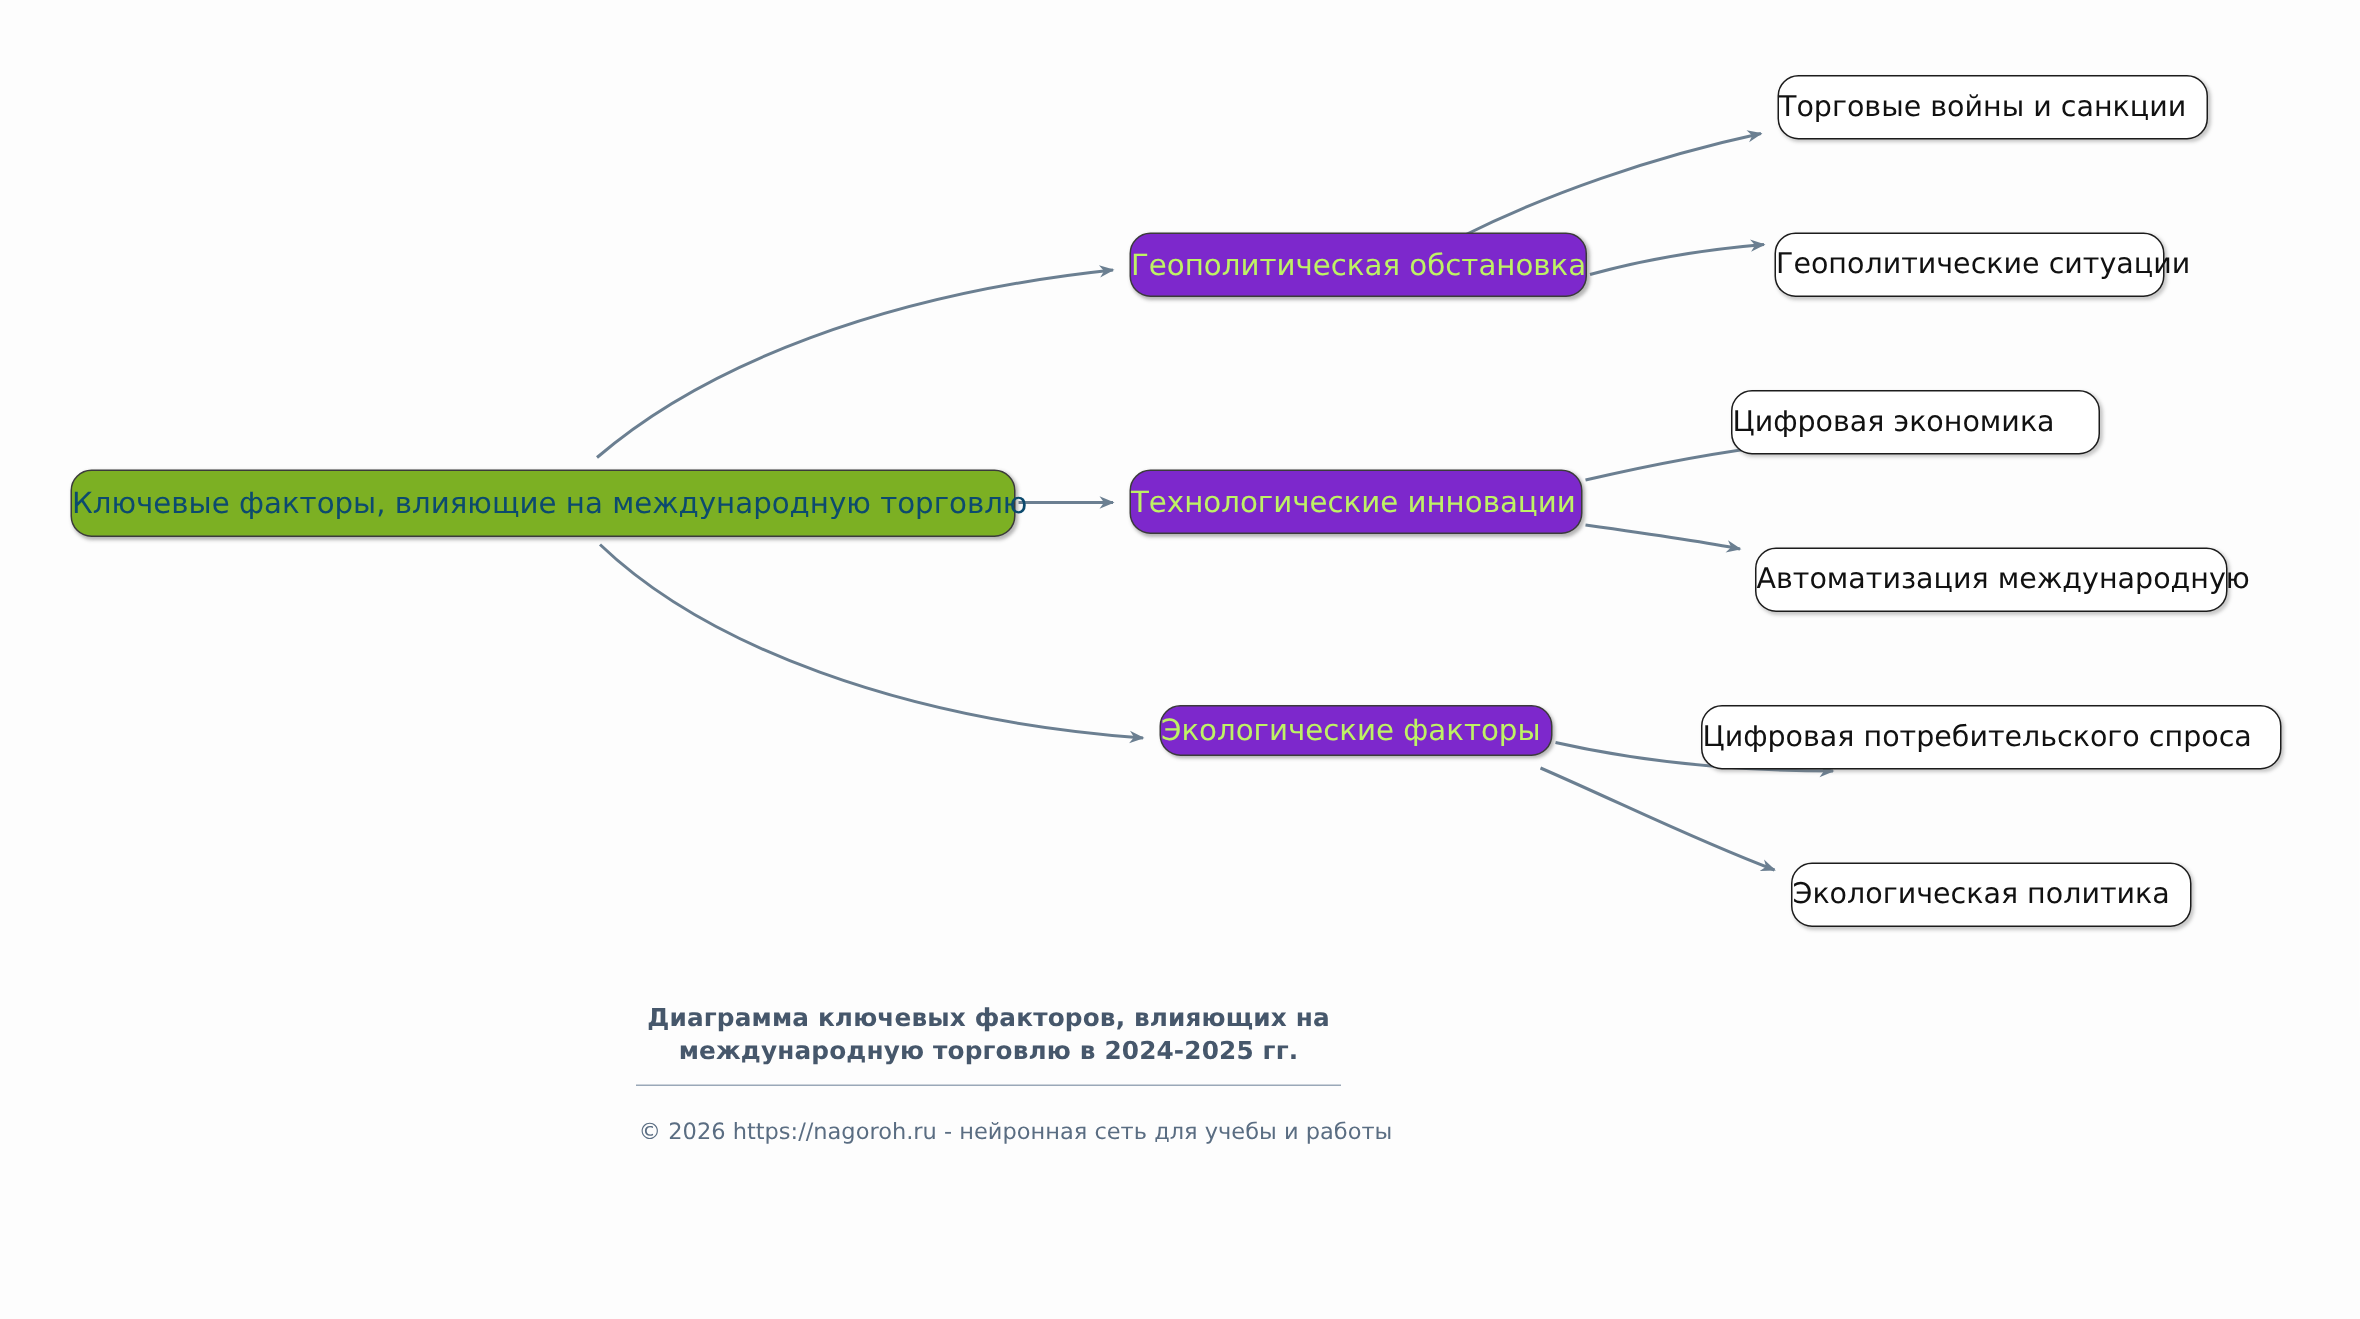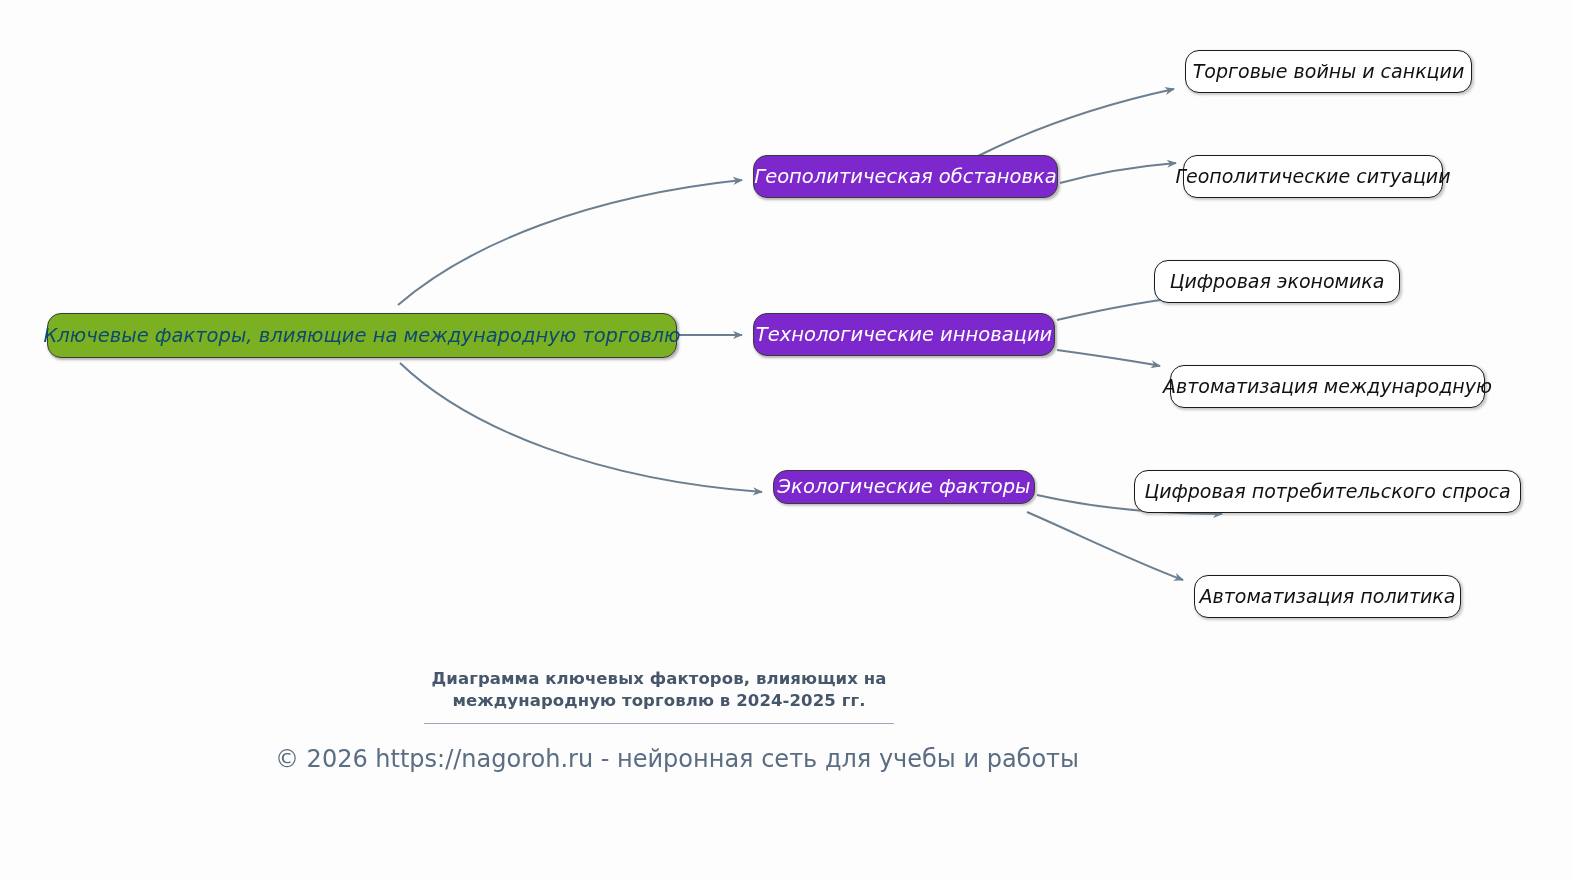--- a/index.html
+++ b/index.html
@@ -29,41 +29,39 @@
     top: 0;
     width: 1573px;
     height: 879px;
     pointer-events: none;
   }
   .node {
     position: absolute;
     box-sizing: border-box;
     display: flex;
     align-items: center;
-    justify-content: center;
     border-radius: 14px;
     white-space: nowrap;
     line-height: 1;
-    font-style: italic;
   }
   .node-label {
     display: block;
     line-height: 1;
   }
   .node-root {
     background: #7cb023;
     border: 1.6px solid #3b3b3b;
     color: #0c4a6e;
     font-size: 19.5px;
     box-shadow: 1.5px 1.5px 2.5px rgba(90,90,90,0.45);
   }
   .node-branch {
     background: #7d28cc;
     border: 1.6px solid #3b3b3b;
-    color: #ffffff;
+    color: #bef264;
     font-size: 19.5px;
     box-shadow: 1.5px 1.5px 2.5px rgba(90,90,90,0.45);
   }
   .node-leaf {
     background: #ffffff;
     border: 1.6px solid #1c1c1c;
     color: #111111;
     font-size: 19px;
     box-shadow: 1.5px 1.5px 2.5px rgba(120,120,120,0.40);
   }
@@ -82,21 +80,21 @@
     letter-spacing: 0.1px;
   }
   .caption-rule {
     width: 470px;
     height: 0;
     margin: 11px auto 0 auto;
     border-top: 1.5px solid #9aa8b8;
   }
   .caption-footer {
     margin-top: 21px;
-    font-size: 24px;
+    font-size: 15px;
     color: #5a6d82;
     line-height: 1.2;
     padding-left: 36px;
   }
 </style>
 </head>
 <body>
 
 <div id="canvas">
 
@@ -153,21 +151,21 @@
 
   <div class="node node-branch" style="left:773px; top:470px; width:262px; height:34px;">
     <span class="node-label">Экологические факторы</span>
   </div>
 
   <div class="node node-leaf" style="left:1134px; top:470px; width:387px; height:43px;">
     <span class="node-label">Цифровая потребительского спроса</span>
   </div>
 
   <div class="node node-leaf" style="left:1194px; top:575px; width:267px; height:43px;">
-    <span class="node-label">Автоматизация политика</span>
+    <span class="node-label">Экологическая политика</span>
   </div>
 
   <div id="caption-block">
     <div class="caption-title">
       <div>Диаграмма ключевых факторов, влияющих на</div>
       <div>международную торговлю в 2024-2025 гг.</div>
     </div>
     <div class="caption-rule"></div>
     <div class="caption-footer">© 2026 https://nagoroh.ru - нейронная сеть для учебы и работы</div>
   </div>

